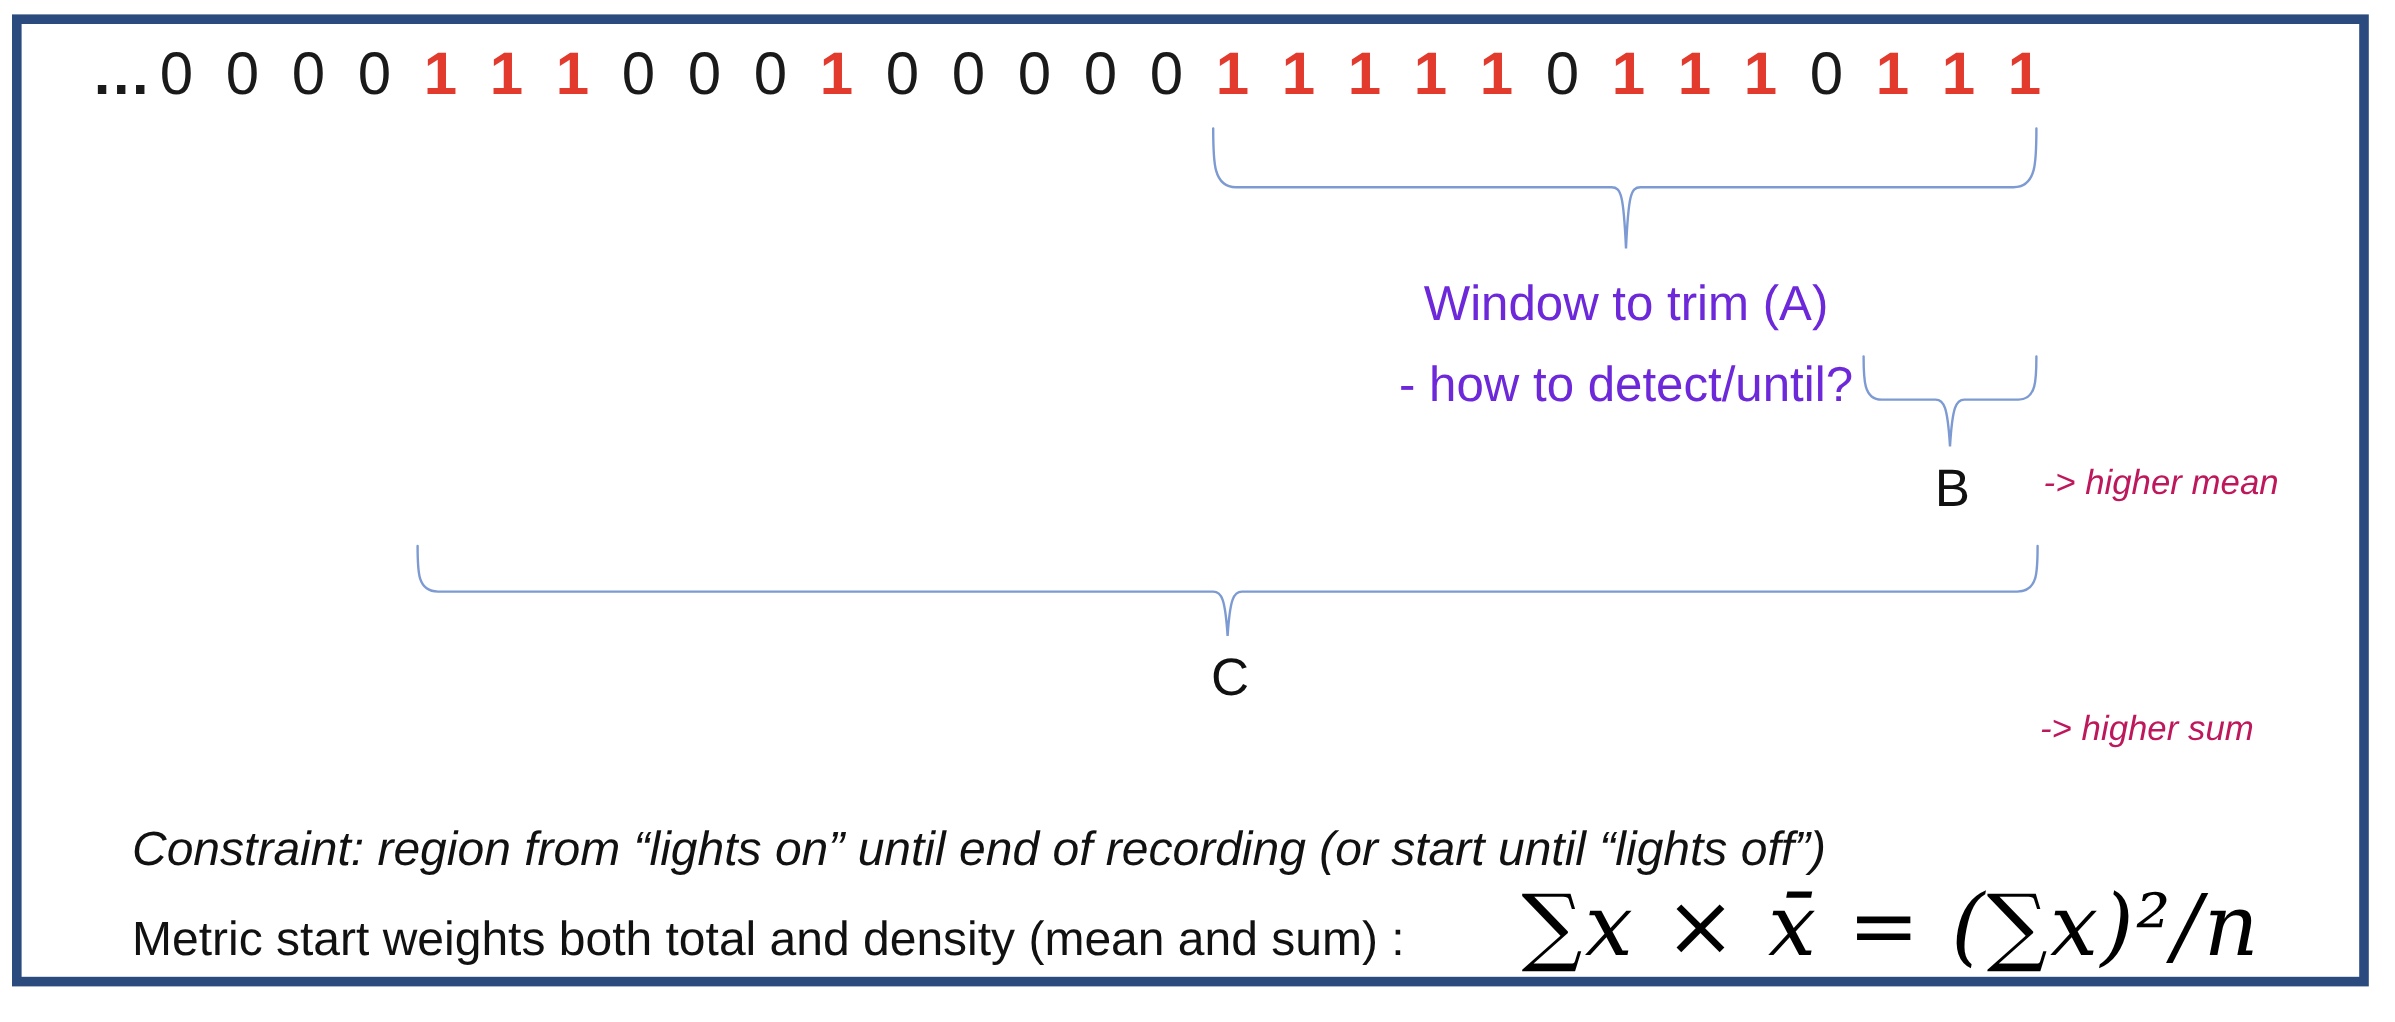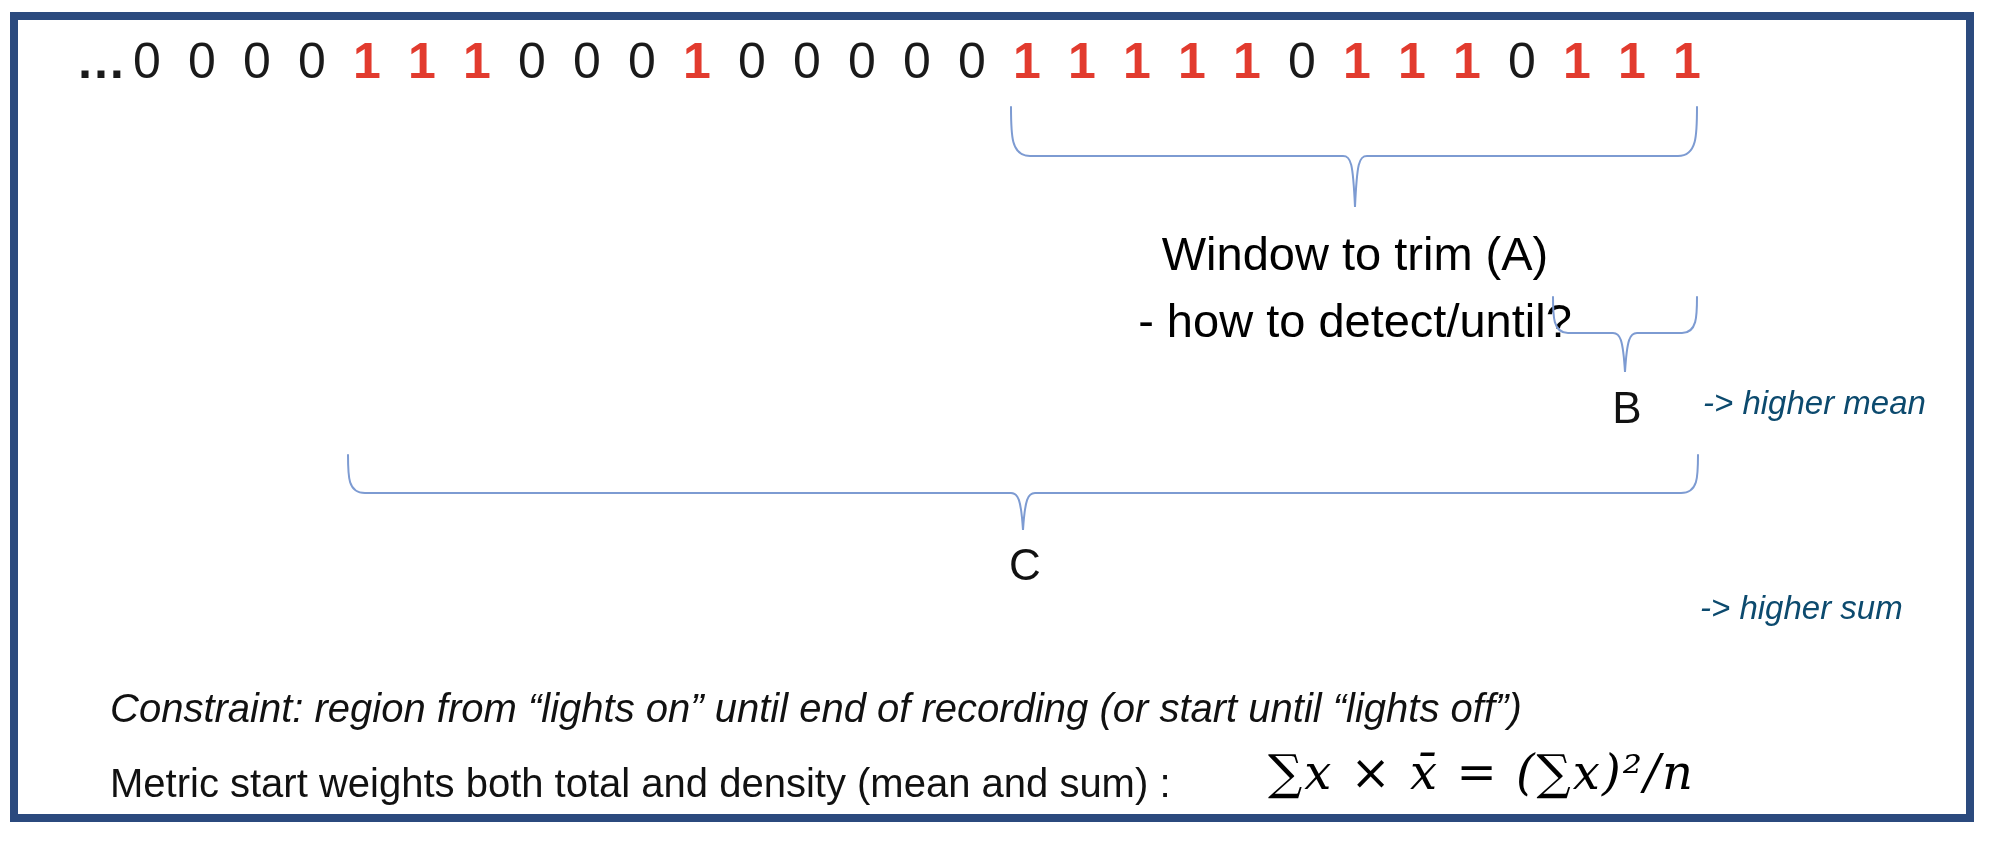--- a/index.html
+++ b/index.html
@@ -40,47 +40,47 @@
   .brace{position:absolute;}
   .brace path{
     fill:none;
     stroke:var(--brace-color,#7d9bd2);
     stroke-width:2;
     stroke-linecap:round;
   }
   .window-a-label{
     position:absolute;left:1055px;top:220px;width:600px;
     text-align:center;
-    font-size:47px;line-height:67px;color:#000000;
+    font-size:41px;line-height:67px;color:#6d28d9;
   }
   .big-letter{
     position:absolute;
     font-size:44px;line-height:44px;color:#111;
     text-align:center;width:60px;
   }
   .label-b{left:1597px;top:386px;}
   .label-c{left:995px;top:543px;}
   .side-note{
     position:absolute;
     font-style:italic;
-    font-size:33px;line-height:40px;color:#0c4a6e;
+    font-size:29px;line-height:40px;color:#be185d;
   }
   .note-mean{left:1703px;top:383px;}
   .note-sum{left:1700px;top:588px;}
   .bottom-line{
     position:absolute;left:110px;
     font-size:40px;line-height:50px;color:#111;
   }
   .line-constraint{top:683px;font-style:italic;}
   .line-metric{top:758px;}
   .formula{
     position:absolute;left:1268px;top:736px;
     font-family:"DejaVu Serif", serif;
     font-style:italic;
-    font-size:48px;line-height:72px;color:#000;
+    font-size:71px;line-height:72px;color:#000;
     letter-spacing:2px;
   }
 </style>
 </head>
 <body>
 
 <div class="slide">
 
   <div class="frame"></div>
 

